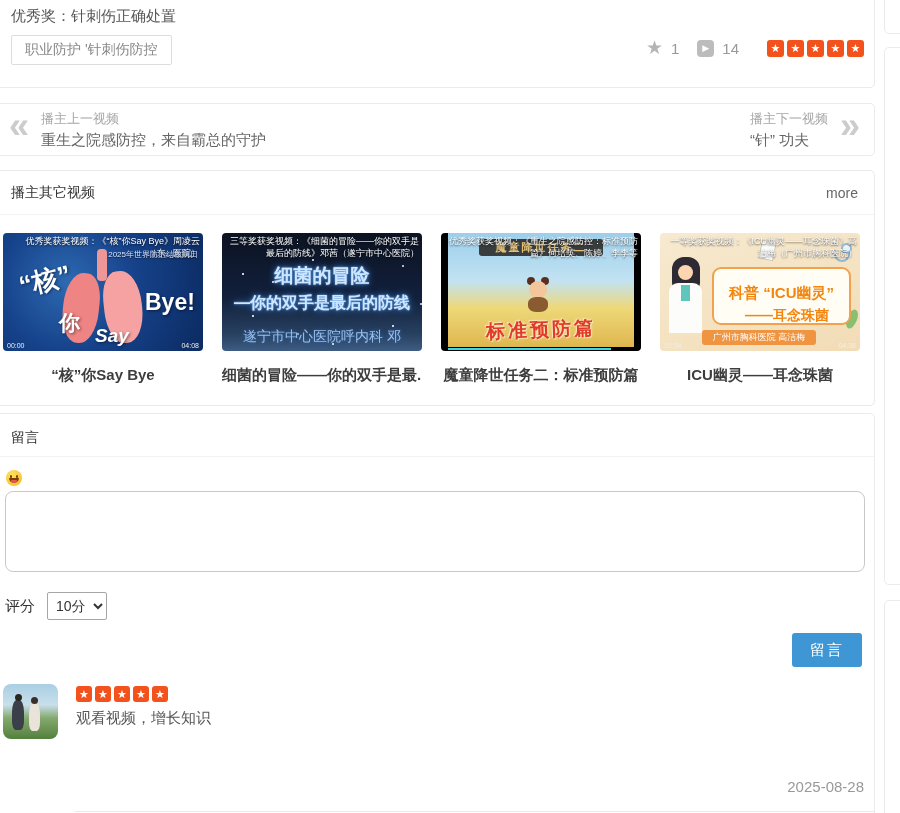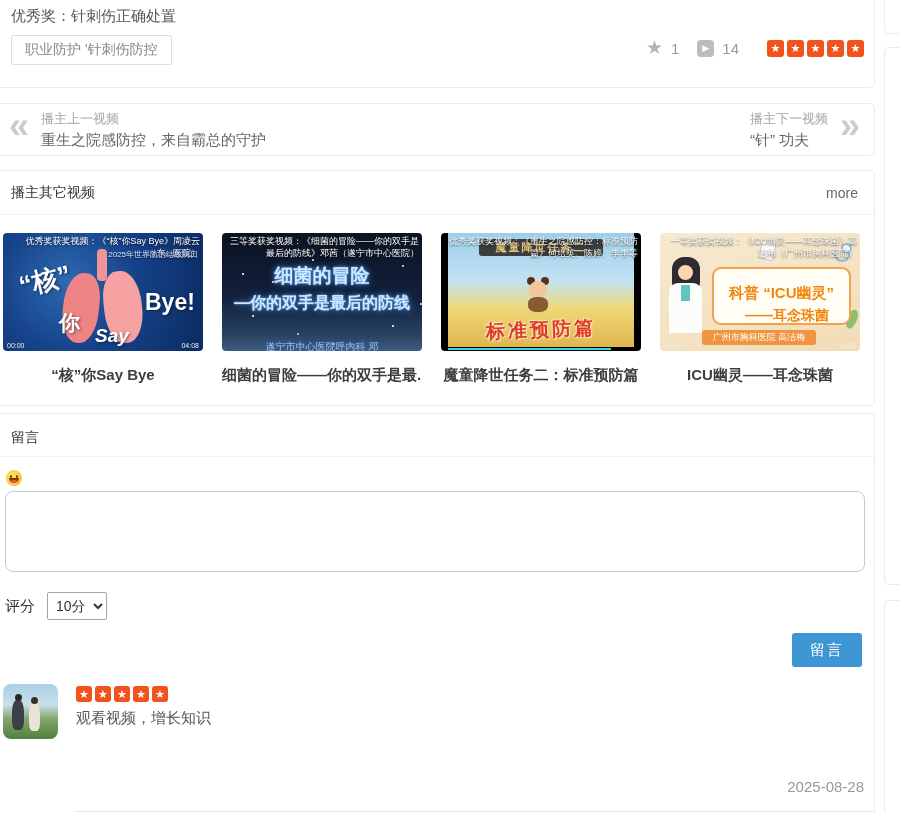--- a/index.html
+++ b/index.html
@@ -68,21 +68,21 @@
 
   
   .t2 { background:linear-gradient(180deg, #0c1322 0%, #12203c 55%, #27405f 85%, #3e5b82 100%); }
   .t2 .stars { position:absolute; width:2px; height:2px; background:#fff; left:20px; top:40px; opacity:.8;
     box-shadow:30px 8px #fff, 70px -14px #dfe9ff, 120px 4px #fff, 160px -8px #cfe0ff, 10px 42px #fff,
       55px 60px #bcd4ff, 150px 52px #fff, 178px 30px #dfe9ff, 90px 70px #fff, 35px -20px #cfe0ff; }
   .t2 .mid { position:absolute; left:0; right:0; top:30px; text-align:center; z-index:5; }
   .t2 .l1 { font-size:19px; font-weight:bold; color:#cfe6ff; text-shadow:0 0 7px #3f8fe8, 0 0 2px #9cc8ff; }
   .t2 .l2 { font-size:16px; font-weight:bold; color:#cfe6ff; margin-top:4px;
     text-shadow:0 0 7px #3f8fe8, 0 0 2px #9cc8ff; }
-  .t2 .l3 { font-size:10px; color:#9dbfe8; margin-top:26px; text-shadow:0 0 4px #2d6ab2;text-decoration:underline; }
+  .t2 .l3 { font-size:14px; color:#9dbfe8; margin-top:14px; text-shadow:0 0 4px #2d6ab2; }
 
   
   .t3 { background:#000; }
   .t3 .inner { position:absolute; left:7px; right:7px; top:0; bottom:4px;
     background:linear-gradient(180deg, #9ccfec 0%, #c2e2f2 42%, #eed878 66%, #dfb64e 100%); }
   .t3 .banner { position:absolute; left:38px; right:38px; top:6px; height:17px; z-index:4;
     background:rgba(25,18,12,.78); border-radius:3px; color:#e3c078; font-size:11px;
     line-height:17px; text-align:center; letter-spacing:2px; font-weight:bold; }
   .t3 .bun1,.t3 .bun2 { position:absolute; width:8px; height:8px; border-radius:50%; background:#57301f; top:44px; z-index:3;}
   .t3 .bun1 { left:86px; } .t3 .bun2 { left:100px; }

